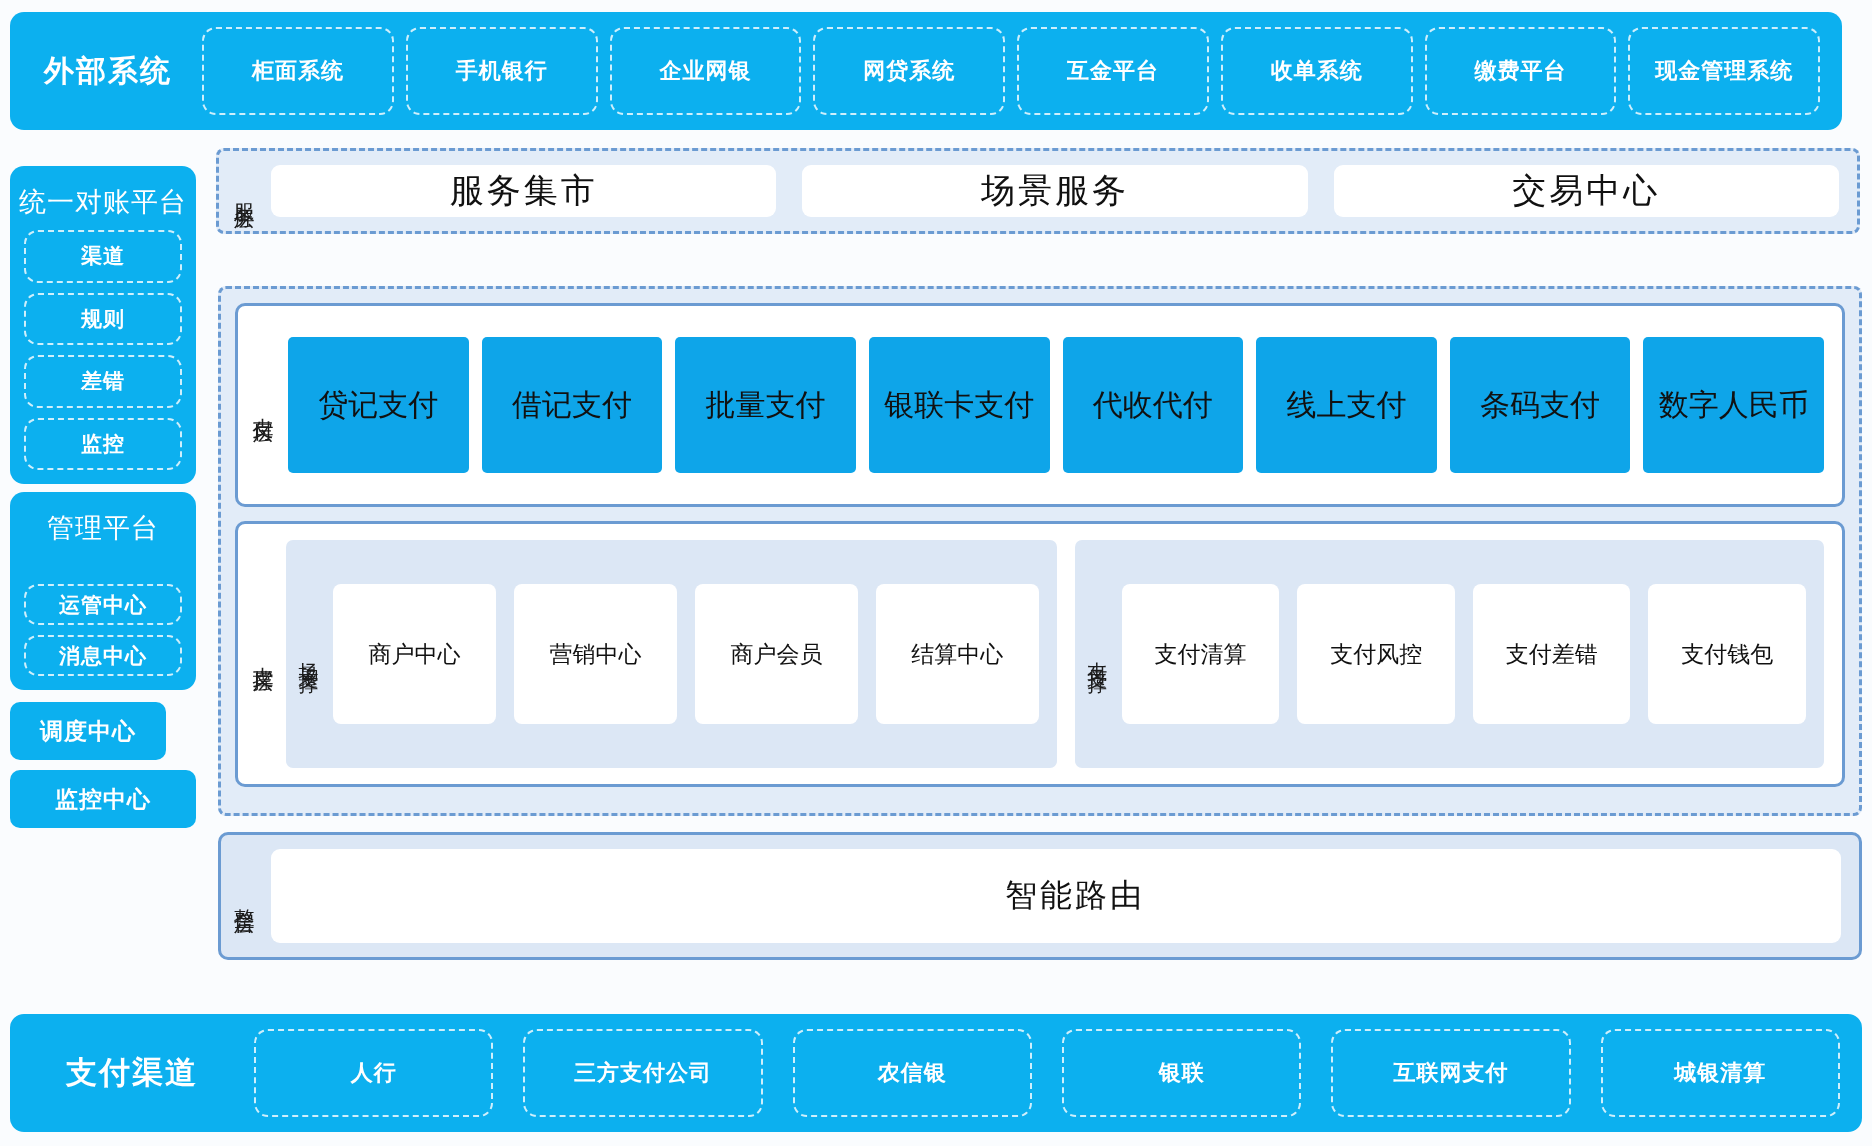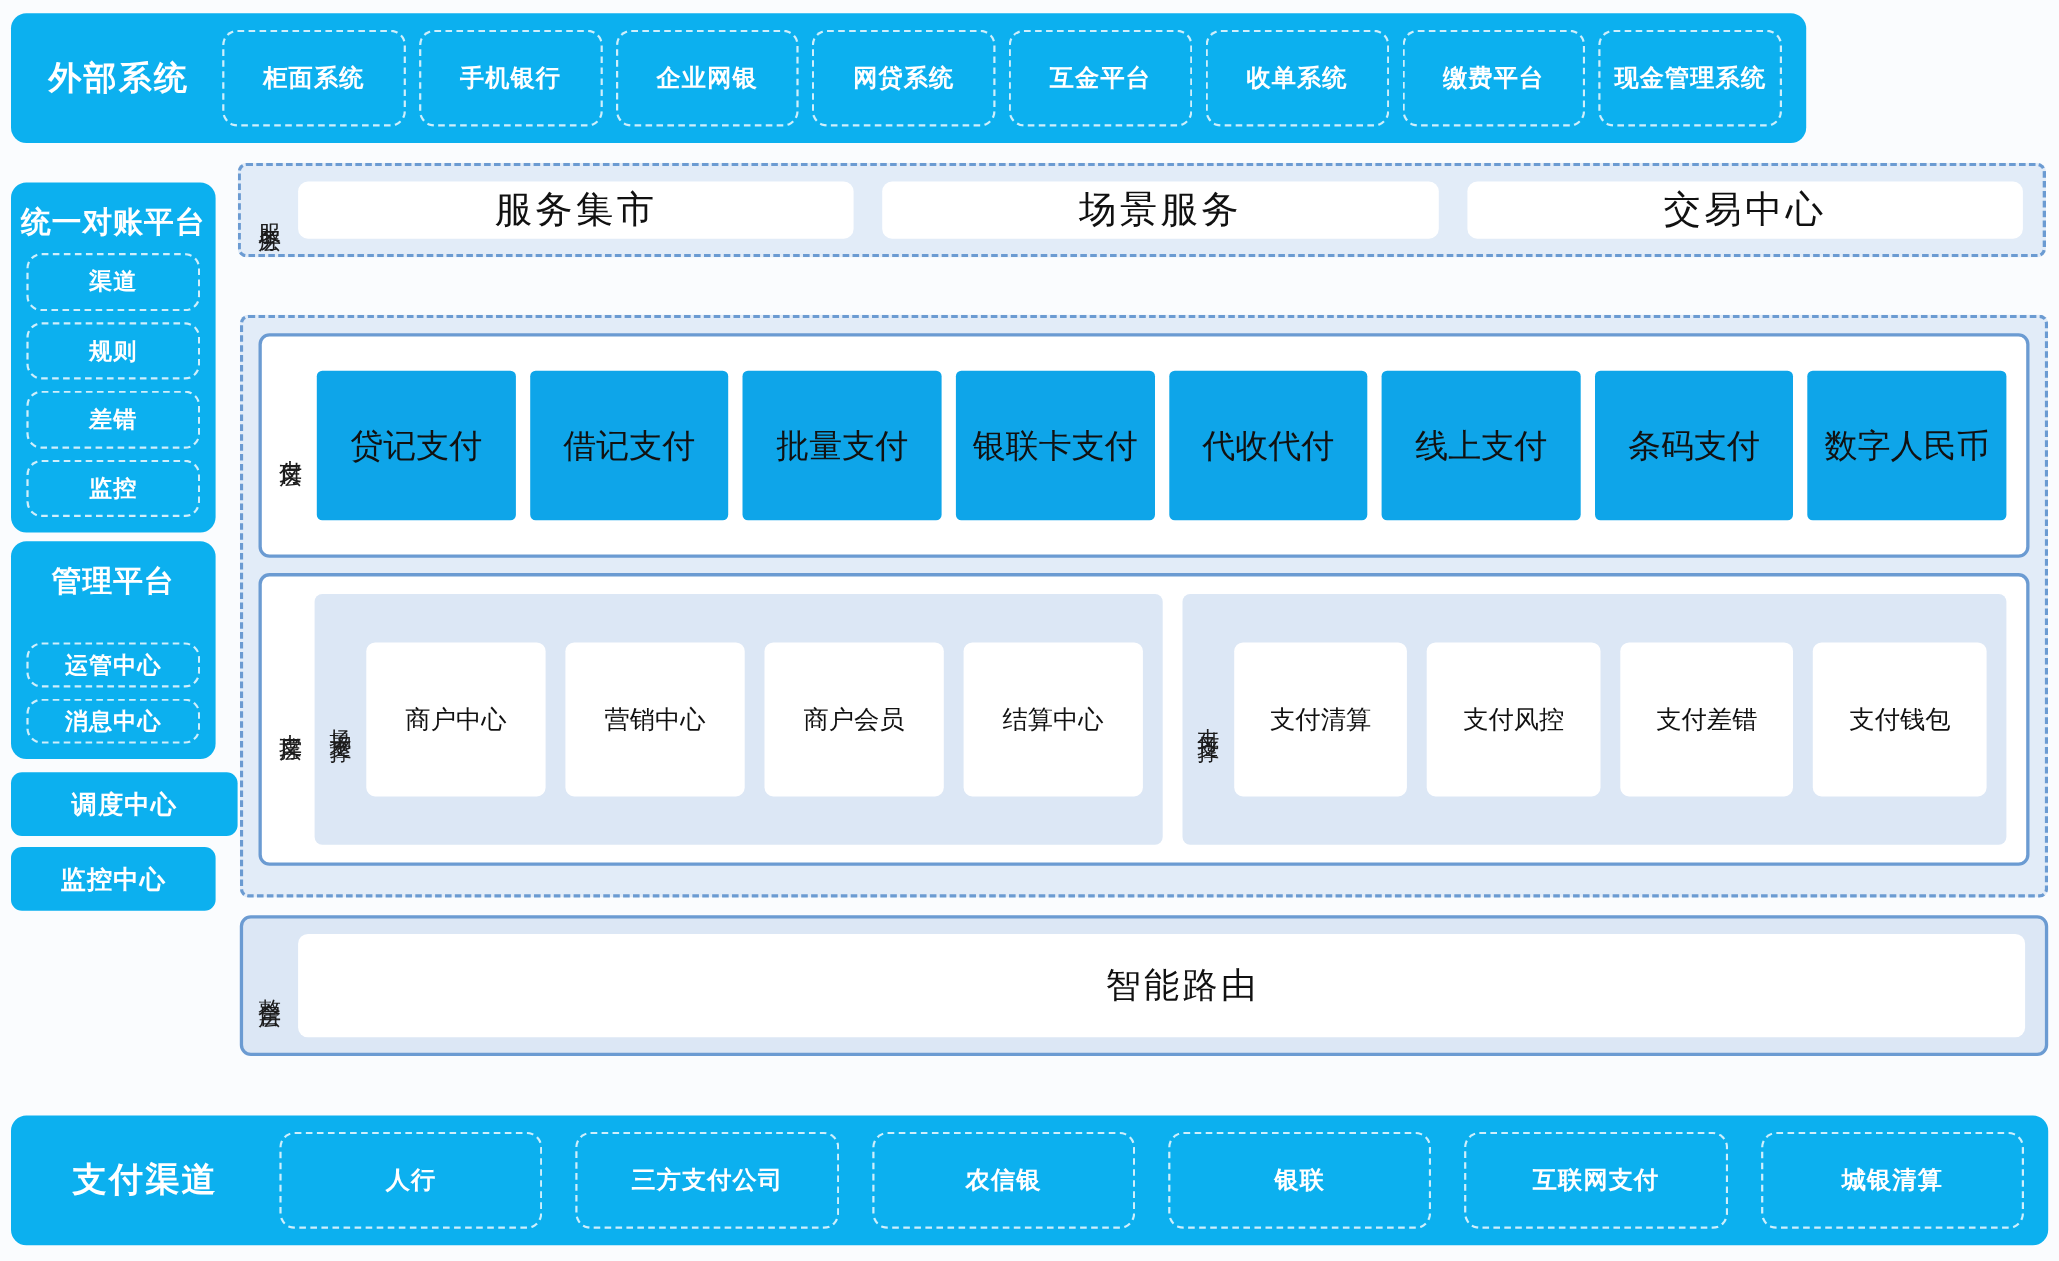--- a/index.html
+++ b/index.html
@@ -36,21 +36,21 @@
     font-weight: 700;
     display: flex;
     align-items: center;
     justify-content: center;
     text-align: center;
     letter-spacing: 1px;
   }
 
   
   #external-bar {
-    left: 10px; top: 12px; width: 1632px; height: 118px;
+    left: 10px; top: 12px; width: 1832px; height: 118px;
     padding: 0 22px;
     gap: 12px;
   }
   #external-bar .cyan-bar-title { width: 152px; text-align: center; }
   #external-chips {
     flex: 1 1 auto;
     display: flex;
     gap: 12px;
     height: 88px;
     margin-left: 6px;
@@ -78,21 +78,21 @@
     position: absolute;
     background: #0cb0ef;
     border-radius: 14px;
     display: flex;
     flex-direction: column;
     align-items: center;
   }
   .side-card-title {
     color: #ffffff;
     font-size: 27px;
-    font-weight: 700;
+    font-weight: 400;
     letter-spacing: 1px;
     margin-top: 18px;
     margin-bottom: 10px;
     white-space: nowrap;
   }
   .side-items {
     width: 100%;
     padding: 0 14px 14px 14px;
     display: flex;
     flex-direction: column;
@@ -109,21 +109,21 @@
     background: #0cb0ef;
     border-radius: 10px;
     color: #ffffff;
     font-size: 23px;
     font-weight: 700;
     display: flex;
     align-items: center;
     justify-content: center;
     letter-spacing: 1px;
   }
-  #dispatch-card { left: 10px; top: 702px; width: 206px; height: 58px; }
+  #dispatch-card { left: 10px; top: 702px; width: 156px; height: 58px; }
   #monitor-card  { left: 10px; top: 770px; width: 186px; height: 58px; }
 
   
   .dashed-panel {
     position: absolute;
     background: #e2ecf8;
     border: 3px dashed #6b9bd2;
     border-radius: 8px;
   }
 

